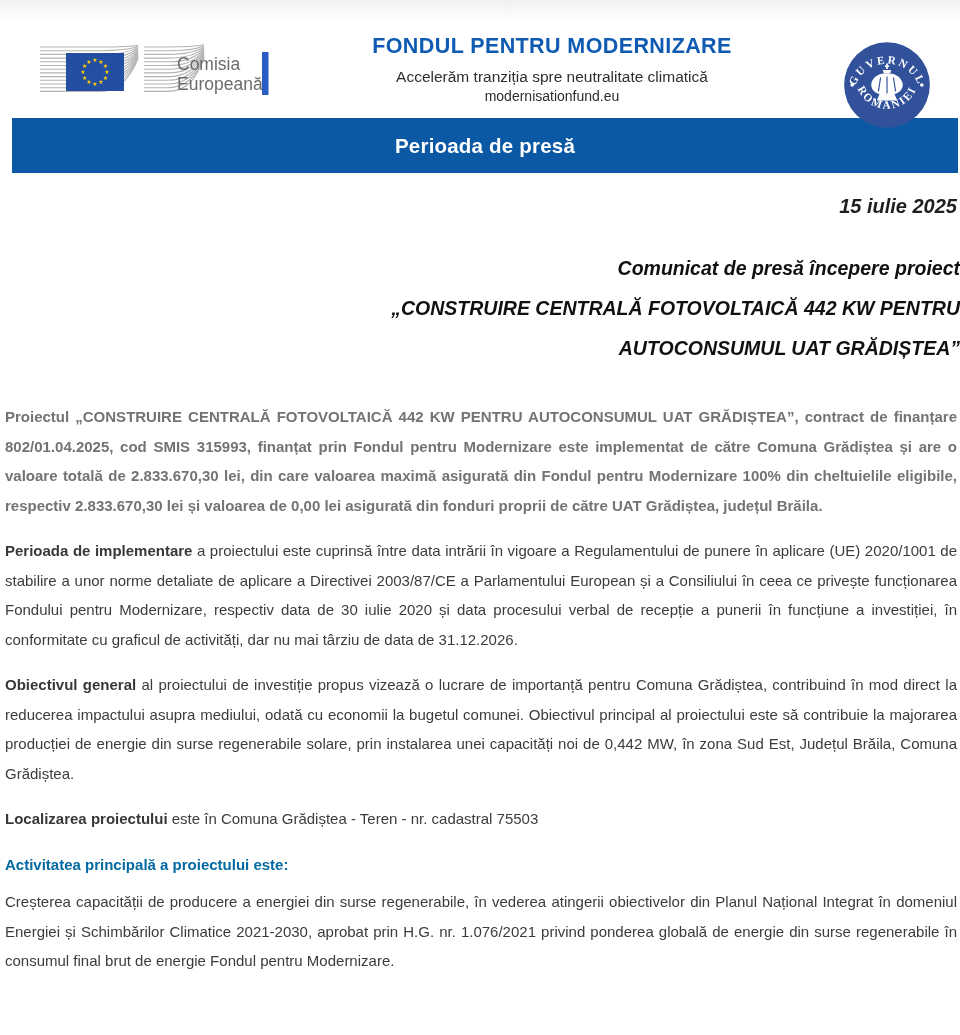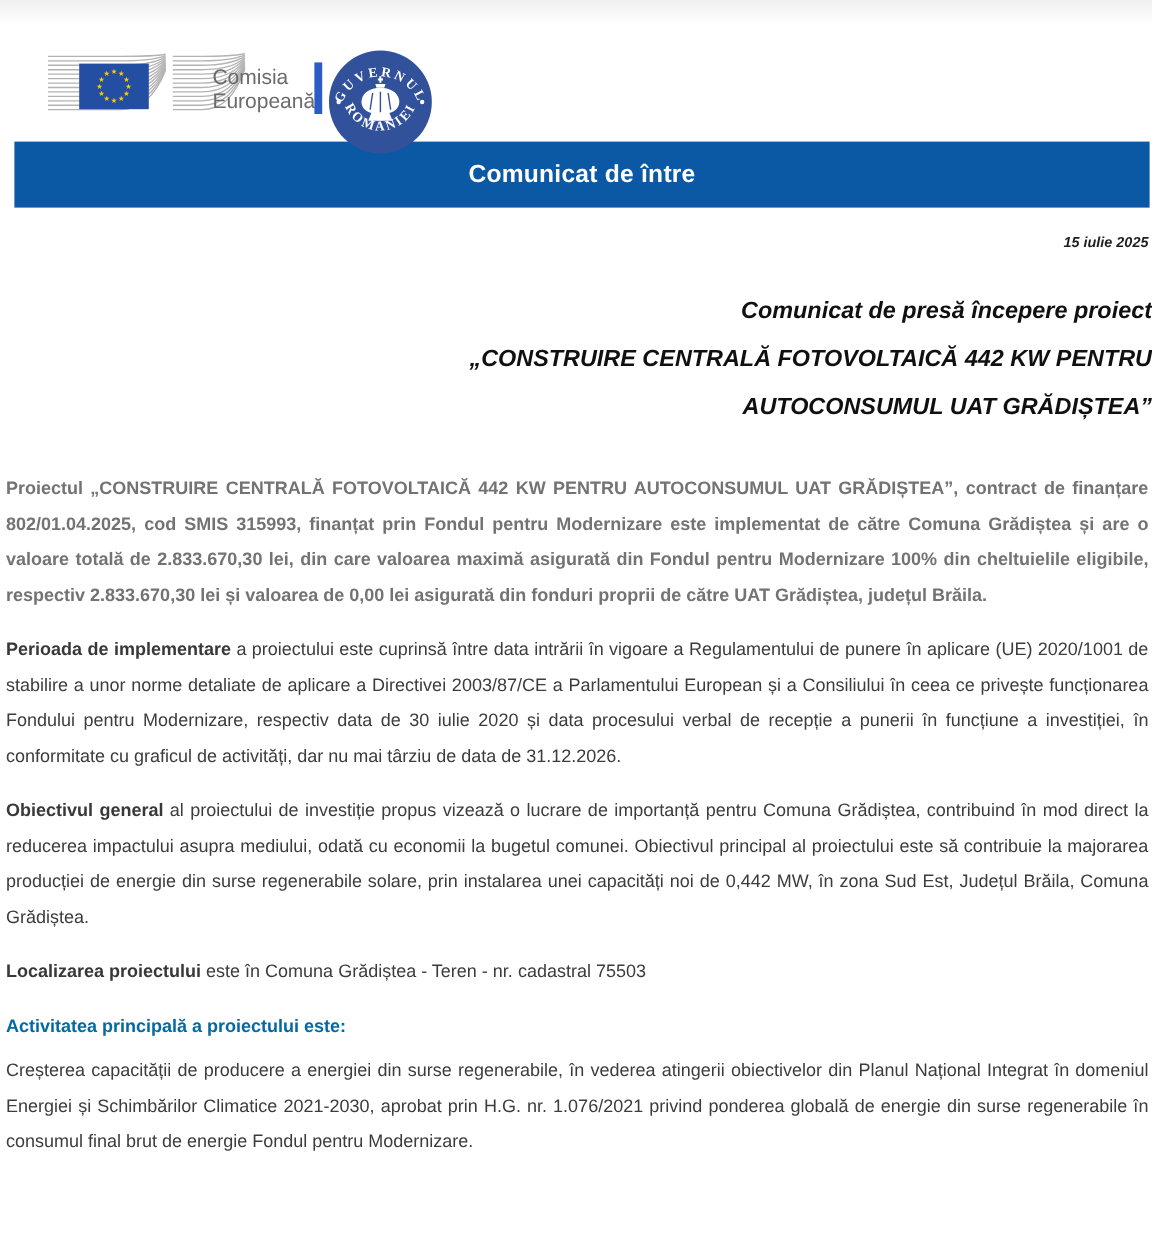--- a/index.html
+++ b/index.html
@@ -61,21 +61,21 @@
     color: #ffffff;
     font-weight: bold;
     font-size: 20.5px;
     letter-spacing: 0.2px;
   }
   
   .date-row {
     margin-top: 22px;
     text-align: right;
     padding-right: 3px;
-    font-size: 12px;
+    font-size: 20px;
     font-weight: bold;
     font-style: italic;
     color: #1f1f1f;
   }
   
   .doc-title {
     margin-top: 30px;
     text-align: right;
     font-weight: bold;
     font-size: 19.5px;
@@ -158,20 +158,25 @@
         </g>
       </g>
       <g fill="#6b6b6b" font-size="17.5" font-family="'Liberation Sans', sans-serif">
         <text x="137" y="27">Comisia</text>
         <text x="137" y="47">Europeană</text>
       </g>
       <rect x="222" y="9" width="6.5" height="43" fill="#2a5cc3"></rect>
     </svg>
   </div>
 
+  <div class="brand">
+    <div class="brand-title">FONDUL PENTRU MODERNIZARE</div>
+    <div class="brand-subtitle">Accelerăm tranziția spre neutralitate climatică</div>
+    <div class="brand-url">modernisationfund.eu</div>
+  </div>
 
   <div class="gov-seal">
     <svg width="90" height="90" viewBox="0 0 84 84">
       <circle cx="42" cy="42" r="40" fill="#32519b"></circle>
       <defs>
         <path id="sealTop" d="M 11 48 A 31.5 31.5 0 0 1 73 48"></path>
         <path id="sealBottom" d="M 13 40 A 29.5 29.5 0 0 0 71 40"></path>
       </defs>
       <text fill="#ffffff" font-size="10.5" font-weight="bold" letter-spacing="2.2" font-family="'Liberation Serif', serif">
         <textPath href="#sealTop" startOffset="50%" text-anchor="middle">GUVERNUL</textPath>
@@ -189,21 +194,21 @@
           <path d="M36 35 l-2 13"></path>
           <path d="M42 34 v16"></path>
           <path d="M48 35 l2 13"></path>
         </g>
       </g>
     </svg>
   </div>
 </div>
 
 <div class="banner">
-  <span class="banner-label">Comunicat de între</span>
+  <span class="banner-label">Perioada de presă</span>
 </div>
 
 <div class="date-row">15 iulie 2025</div>
 
 <div class="doc-title">
   <div>Comunicat de presă începere proiect</div>
   <div>„CONSTRUIRE CENTRALĂ FOTOVOLTAICĂ 442 KW PENTRU</div>
   <div>AUTOCONSUMUL UAT GRĂDIȘTEA”</div>
 </div>
 

